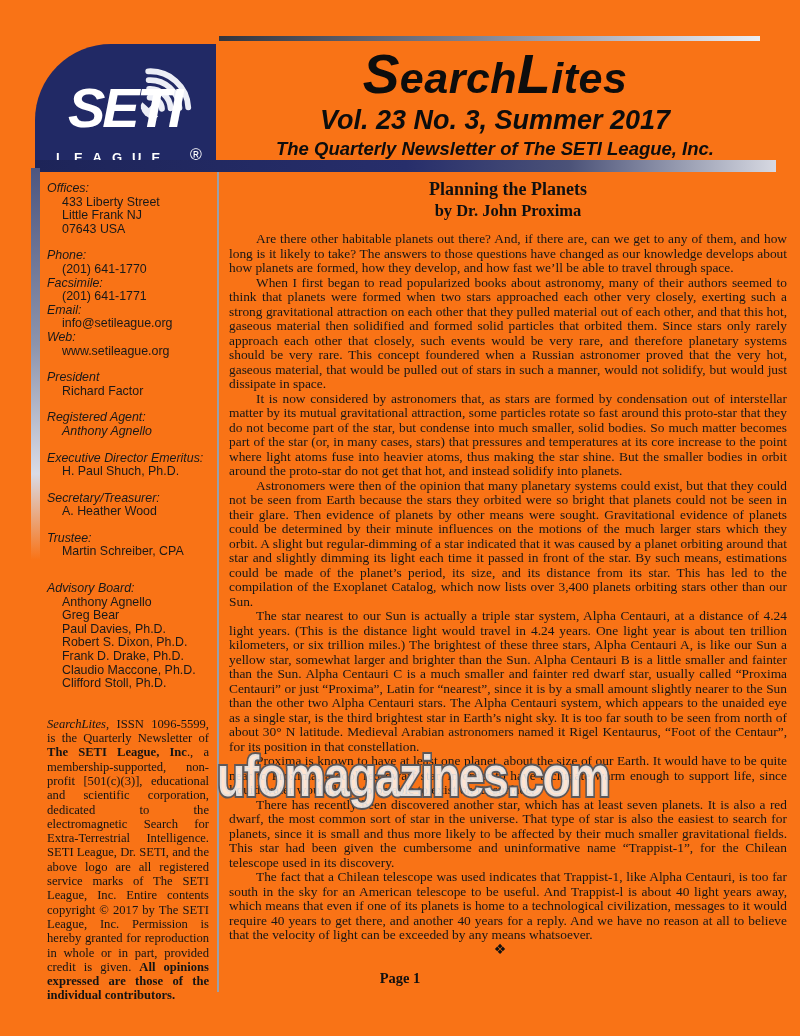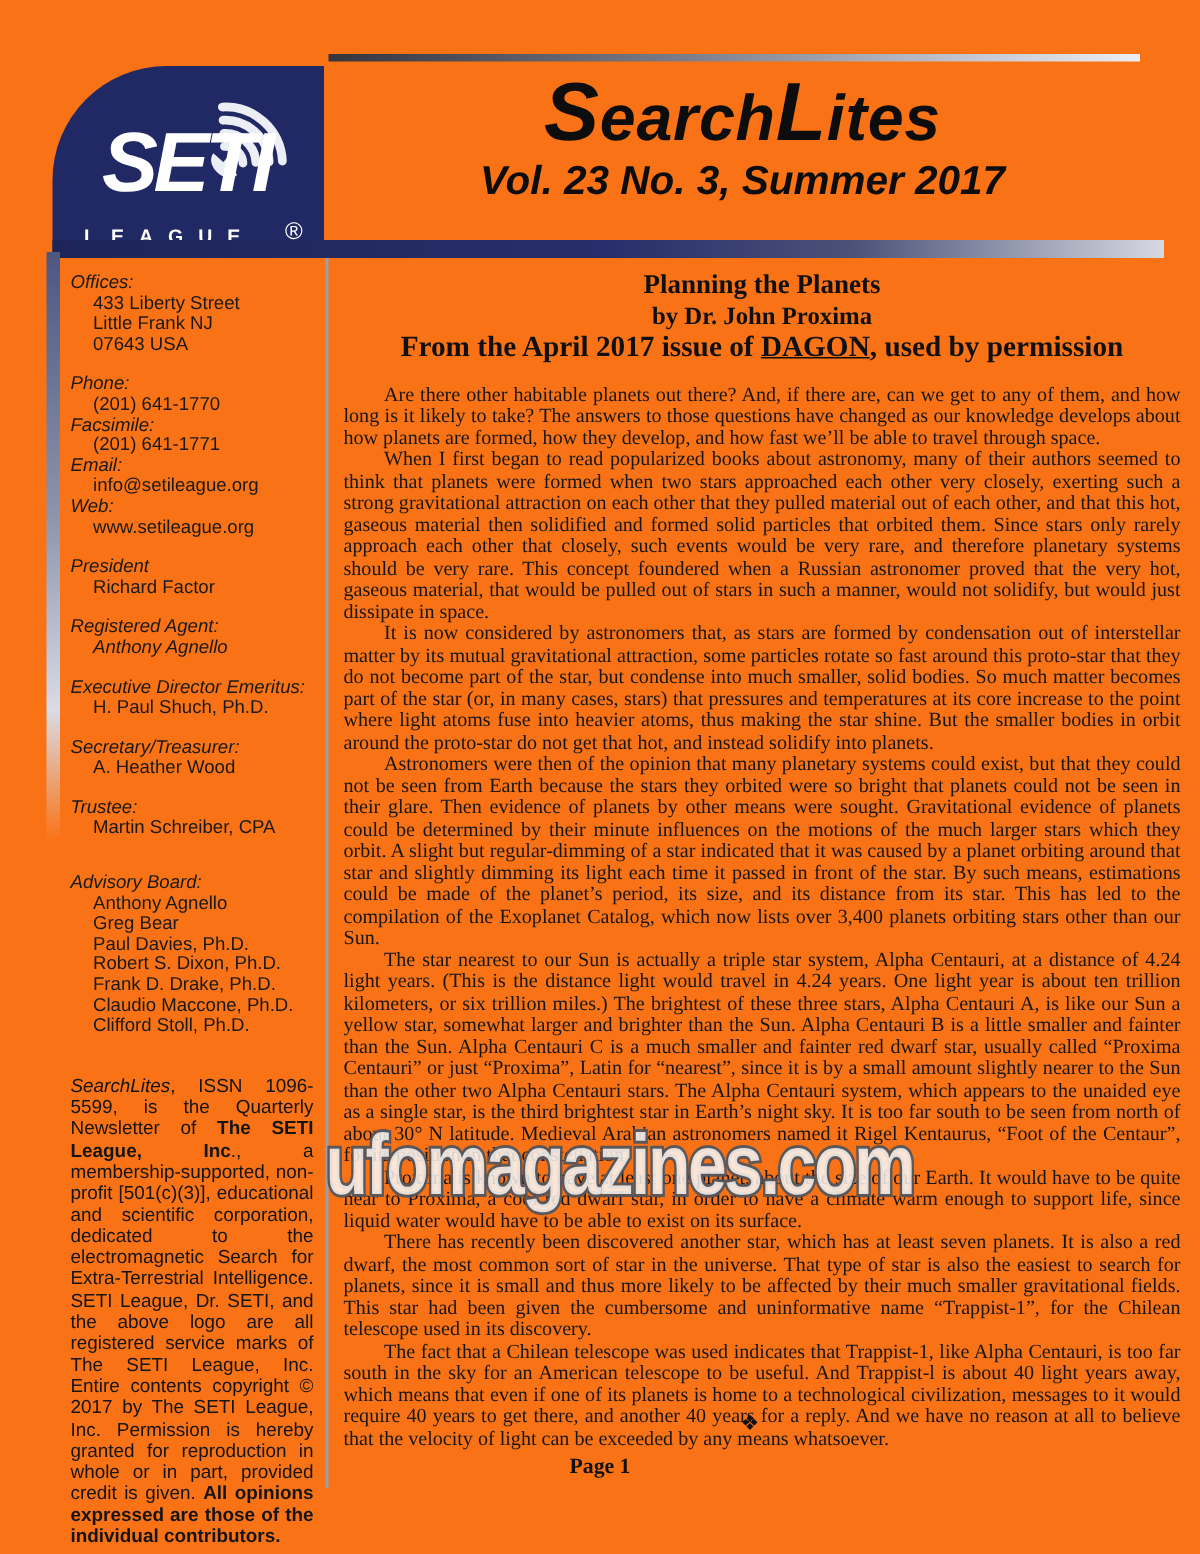--- a/index.html
+++ b/index.html
@@ -36,21 +36,21 @@
   .mast-sub { font-size:18.5px; margin-top:2px; }
 
   
   .sidebar { position:absolute; left:47px; top:182px; width:162px; }
   .sb-entry { font-family:"Liberation Sans",sans-serif; font-size:12.4px; line-height:13.6px; color:#191919; }
   .sb-entry.g1 { margin-top:13px; }
   .sb-entry.g2 { margin-top:23px; }
   .sb-label { font-style:italic; }
   .sb-line { padding-left:15px; }
   .sb-lines.i { font-style:italic; }
-  .boilerplate { margin:26px 0 0 0; font-family:Liberation Sans, sans-serif; font-size:12.6px;
+  .boilerplate { margin:26px 0 0 0; font-family:Liberation Serif, serif; font-size:12.6px;
                  line-height:14.3px; text-align:justify; color:#141414; }
   .boilerplate .i { font-style:italic; }
   .boilerplate .b { font-weight:700; }
 
   
   .article { position:absolute; left:229px; top:179px; width:558px; }
   .a-title, .a-byline, .a-source { text-align:center; font-weight:700; color:#101010; }
   .a-title { font-size:18px; line-height:1.15; }
   .a-byline { font-size:16.5px; line-height:1.2; margin-top:1px; }
   .a-source { font-size:19.5px; line-height:1.15; margin-top:1px; }
@@ -92,20 +92,21 @@
     <div class="logo-seti">SETI</div>
     <div class="logo-league">LEAGUE</div>
     <div class="logo-reg">®</div>
   </div>
 
   <div class="masthead">
     <div class="mast-title">
       
     <span class="big">S</span><span>earch</span><span class="big">L</span><span>ites</span></div>
     <div class="mast-vol">Vol. 23 No. 3, Summer 2017</div>
+    <div class="mast-sub">The Quarterly Newsletter of The SETI League, Inc.</div>
   </div>
 
   <div class="navy-bar"></div>
   <div class="left-fade"></div>
   <div class="v-sep"></div>
 
   <aside class="sidebar">
     <div>
 
         <div class="sb-entry g0">
@@ -205,23 +206,20 @@
         </div>
       </div>
     <p class="boilerplate">
       
     <span class="i">SearchLites</span><span>, ISSN 1096-5599, is the Quarterly Newsletter of </span><span class="b">The SETI League, Inc</span><span>., a membership-supported, non-profit [501(c)(3)], educational and scientific corporation, dedicated to the electromagnetic Search for Extra-Terrestrial Intelligence.  SETI League, Dr. SETI, and the above logo are all registered service marks of The SETI League, Inc.  Entire contents copyright © 2017 by The SETI League, Inc.  Permission is hereby granted for reproduction in whole or in part, provided credit is given.  </span><span class="b">All opinions expressed are those of the individual contributors.</span></p>
   </aside>
 
   <main class="article">
     <div class="a-title">Planning the Planets</div>
     <div class="a-byline">by Dr. John Proxima</div>
-    <div class="a-source">
-      
-    <span>From the April 2017 issue of </span><span class="u">DAGON</span><span>, used by permission</span></div>
     <div class="a-body">
 
     <p>Are there other habitable planets out there? And, if there are, can we get to any of them, and how long is it likely to take? The answers to those questions have changed as our knowledge develops about how planets are formed, how they develop, and how fast we’ll be able to travel through space.</p>
         <p>When I first began to read popularized books about astronomy, many of their authors seemed to think that planets were formed when two stars approached each other very closely, exerting such a strong gravitational attraction on each other that they pulled material out of each other, and that this hot, gaseous material then solidified and formed solid particles that orbited them. Since stars only rarely approach each other that closely, such events would be very rare, and therefore planetary systems should be very rare. This concept foundered when a Russian astronomer proved that the very hot, gaseous material, that would be pulled out of stars in such a manner, would not solidify, but would just dissipate in space.</p>
         <p>It is now considered by astronomers that, as stars are formed by condensation out of interstellar matter by its mutual gravitational attraction, some particles rotate so fast around this proto-star that they do not become part of the star, but condense into much smaller, solid bodies. So much matter becomes part of the star (or, in many cases, stars) that pressures and temperatures at its core increase to the point where light atoms fuse into heavier atoms, thus making the star shine. But the smaller bodies in orbit around the proto-star do not get that hot, and instead solidify into planets.</p>
         <p>Astronomers were then of the opinion that many planetary systems could exist, but that they could not be seen from Earth because the stars they orbited were so bright that planets could not be seen in their glare. Then evidence of planets by other means were sought. Gravitational evidence of planets could be determined by their minute influences on the motions of the much larger stars which they orbit. A slight but regular-dimming of a star indicated that it was caused by a planet orbiting around that star and slightly dimming its light each time it passed in front of the star. By such means, estimations could be made of the planet’s period, its size, and its distance from its star. This has led to the compilation of the Exoplanet Catalog, which now lists over 3,400 planets orbiting stars other than our Sun.</p>
         <p>The star nearest to our Sun is actually a triple star system, Alpha Centauri, at a distance of 4.24 light years. (This is the distance light would travel in 4.24 years. One light year is about ten trillion kilometers, or six trillion miles.) The brightest of these three stars, Alpha Centauri A, is like our Sun a yellow star, somewhat larger and brighter than the Sun. Alpha Centauri B is a little smaller and fainter than the Sun. Alpha Centauri C is a much smaller and fainter red dwarf star, usually called “Proxima Centauri” or just “Proxima”, Latin for “nearest”, since it is by a small amount slightly nearer to the Sun than the other two Alpha Centauri stars. The Alpha Centauri system, which appears to the unaided eye as a single star, is the third brightest star in Earth’s night sky. It is too far south to be seen from north of about 30° N latitude. Medieval Arabian astronomers named it Rigel Kentaurus, “Foot of the Centaur”, for its position in that constellation.</p>
         <p>Proxima is known to have at least one planet, about the size of our Earth. It would have to be quite near to Proxima, a cool red dwarf star, in order to have a climate warm enough to support life, since liquid water would have to be able to exist on its surface.</p>
         <p>There has recently been discovered another star, which has at least seven planets. It is also a red dwarf, the most common sort of star in the universe. That type of star is also the easiest to search for planets, since it is small and thus more likely to be affected by their much smaller gravitational fields. This star had been given the cumbersome and uninformative name “Trappist-1”, for the Chilean telescope used in its discovery.</p>
         <p>The fact that a Chilean telescope was used indicates that Trappist-1, like Alpha Centauri, is too far south in the sky for an American telescope to be useful. And Trappist-l is about 40 light years away, which means that even if one of its planets is home to a technological civilization, messages to it would require 40 years to get there, and another 40 years for a reply. And we have no reason at all to believe that the velocity of light can be exceeded by any means whatsoever.</p>

